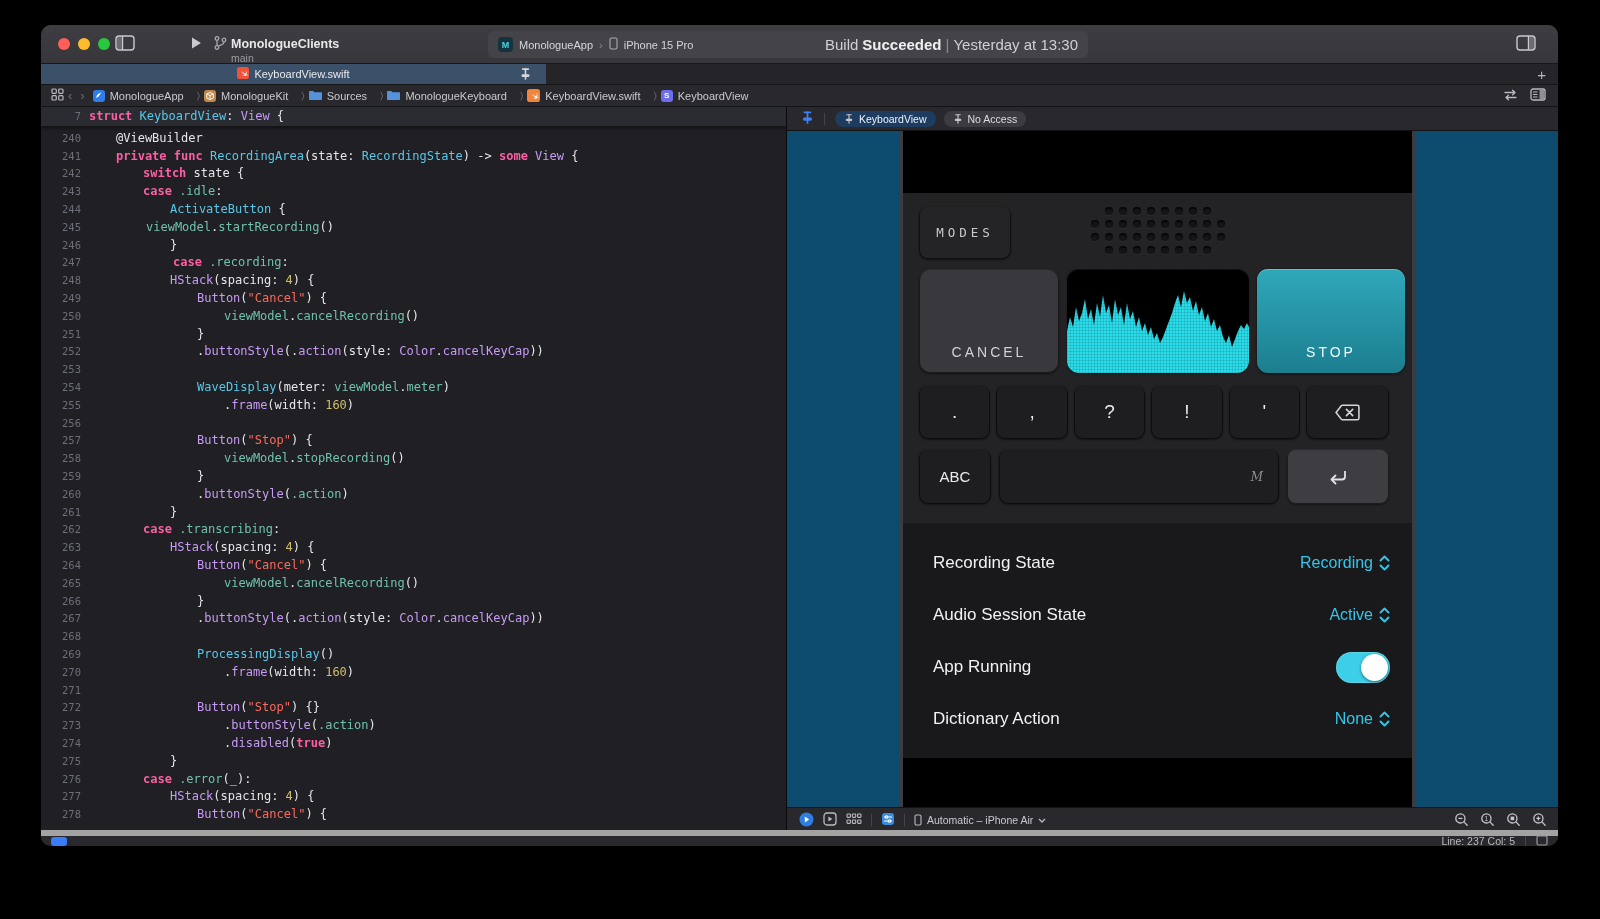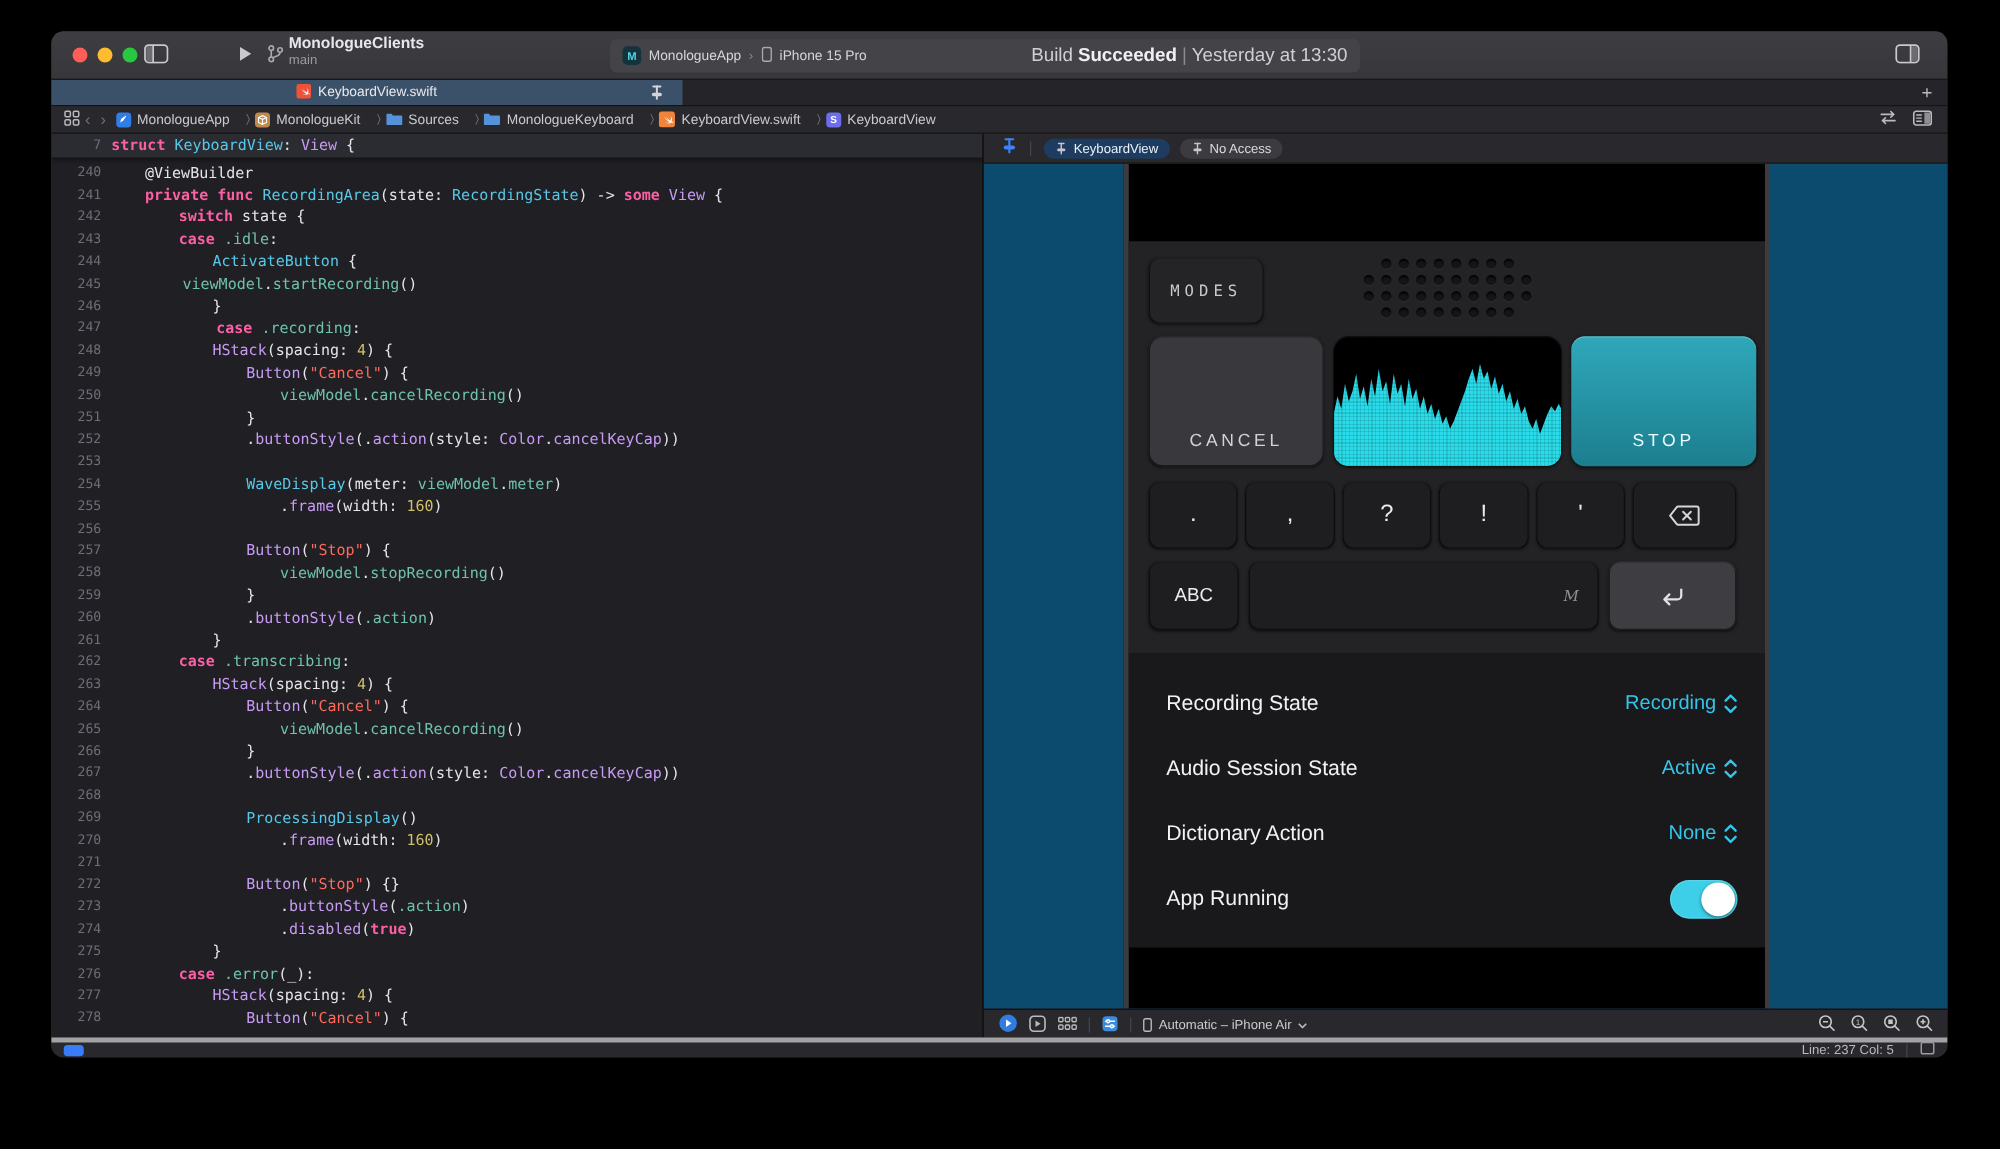--- a/index.html
+++ b/index.html
@@ -5,21 +5,21 @@
   html,body{margin:0;padding:0;background:#000;width:1600px;height:919px;overflow:hidden;
     font-family:"Liberation Sans",sans-serif;-webkit-font-smoothing:antialiased;}
   .abs{position:absolute}
   .window{position:absolute;left:41px;top:25px;width:1517px;height:821px;border-radius:10px;
     background:#222226;overflow:hidden;box-shadow:0 25px 70px rgba(0,0,0,.85), inset 0 0 0 1px rgba(255,255,255,.08);}
 
   
   .titlebar{position:absolute;left:0;top:0;width:100%;height:38px;background:linear-gradient(#3e3e42,#37373b);border-bottom:1px solid #18181a;}
   .light{position:absolute;top:13px;width:12px;height:12px;border-radius:50%}
   .icon-btn svg{display:block}
-  .title-block{position:absolute;left:190px;top:2px;line-height:14px}
+  .title-block{position:absolute;left:190px;top:12px;line-height:14px}
   .title-main{font-size:12.5px;font-weight:bold;color:#e8e8ea}
   .title-sub{font-size:10.5px;color:#9a9aa0}
   .scheme-pill{position:absolute;left:447px;top:6px;width:600px;height:27px;background:#444448;border-radius:6px;
     display:flex;align-items:center;padding:0 10px;box-sizing:border-box;font-size:11px;color:#d6d6da}
   .mini-app{width:15px;height:15px;border-radius:4px;background:#14333d;color:#4fd4e4;font-size:9px;font-weight:bold;
     display:flex;align-items:center;justify-content:center;margin-right:6px}
   .crumb-sep{color:#8a8a90;margin:0 6px;font-size:11px}
   .build-right{margin-left:auto;display:flex;gap:4px;font-size:15px;color:#d0d0d4}
   .b-bold{font-weight:bold;color:#f0f0f2}
 
@@ -98,21 +98,21 @@
   .picker{display:flex;align-items:center;gap:6px;font-size:16px}
   .toggle{width:54px;height:31px;border-radius:16px;background:#3ecfe8;position:relative;box-shadow:inset 0 0 0 1px rgba(255,255,255,.15)}
   .knob{position:absolute;right:2px;top:2px;width:27px;height:27px;border-radius:50%;background:#fff;box-shadow:0 1px 3px rgba(0,0,0,.5)}
 
   
   .canvas-bottom{position:absolute;left:0;top:700px;width:100%;height:23px;background:#29292d;border-top:1px solid #121214;
     display:flex;align-items:center;gap:9px;padding:12px 12px;box-sizing:border-box;font-size:10.5px;color:#c9c9ce}
   .cb-right{margin-left:auto;display:flex;align-items:center;gap:11px}
 
   
-  .statusbar{position:absolute;left:0;top:805px;width:100%;height:16px;background:#29292d;border-top:4px solid #a3a3a3;
+  .statusbar{position:absolute;left:0;top:805px;width:100%;height:16px;background:#29292d;border-top:6px solid #a3a3a3;
     display:flex;align-items:center;padding:0 10px;box-sizing:border-box;font-size:10.5px;color:#b9b9bd}
   .blue-pill{width:16px;height:9px;border-radius:3px;background:#3a7cf7}
   .sb-right{margin-left:auto;display:flex;align-items:center;gap:10px}
   .sb-sep{width:1px;height:11px;background:#46464a}
 </style>
 </head>
 <body>
 
 <div class="window">
 
@@ -617,37 +617,37 @@
                   <svg width="11" height="16" viewBox="0 0 11 16">
                     <g fill="none" stroke="#35c5ea" stroke-width="1.9" stroke-linecap="round" stroke-linejoin="round">
                       <path d="M1.5 5.5 5.5 1.5 9.5 5.5"></path>
                       <path d="M1.5 10.5 5.5 14.5 9.5 10.5"></path>
                     </g>
                   </svg>
                 </span>
               </span>
             </div>
             <div class="prow">
+              <span class="plabel">App Running</span>
+              <span class="toggle">
+                <span class="knob"></span>
+              </span>
+            </div>
+            <div class="prow">
               <span class="plabel">Dictionary Action</span>
               <span class="picker" style="color: rgb(53, 197, 234);">
                 <span>None</span>
                 <span style="display:flex">
                   <svg width="11" height="16" viewBox="0 0 11 16">
                     <g fill="none" stroke="#35c5ea" stroke-width="1.9" stroke-linecap="round" stroke-linejoin="round">
                       <path d="M1.5 5.5 5.5 1.5 9.5 5.5"></path>
                       <path d="M1.5 10.5 5.5 14.5 9.5 10.5"></path>
                     </g>
                   </svg>
                 </span>
-              </span>
-            </div>
-            <div class="prow">
-              <span class="plabel">App Running</span>
-              <span class="toggle">
-                <span class="knob"></span>
               </span>
             </div>
           </div>
       </div>
     </div>
 
     <div class="canvas-bottom">
       <span>
         <svg width="15" height="15" viewBox="0 0 15 15">
             <circle cx="7.5" cy="7.5" r="7" fill="#2f7de1"></circle>

